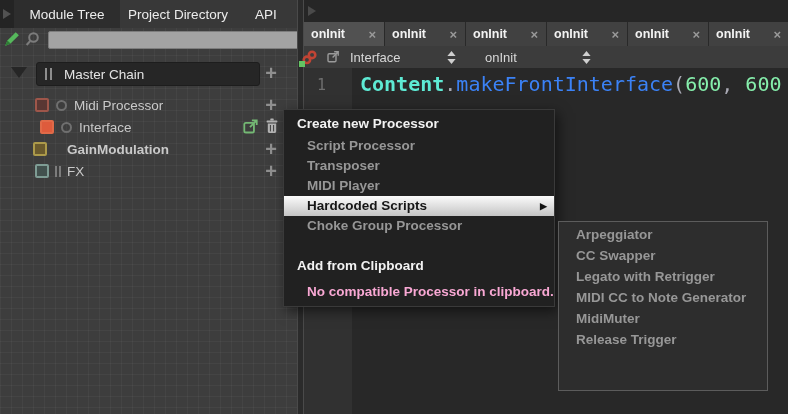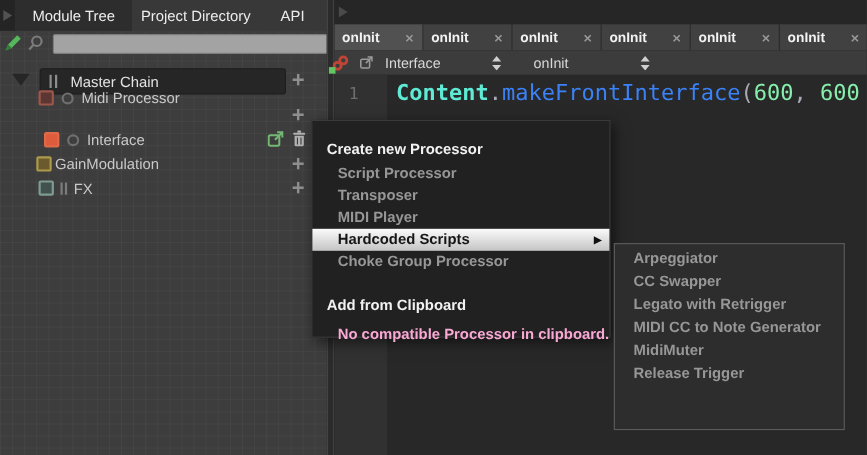--- a/index.html
+++ b/index.html
@@ -71,21 +71,21 @@
   .code-line{position:absolute;left:56px;top:4px;font-family:"DejaVu Sans Mono",monospace;font-size:20px;
              white-space:pre;cursor:text;}
   .tok-kw{color:#5eead4;font-weight:700;}
   .tok-punct{color:#a9a9b4;}
   .tok-method{color:#3b82f6;}
   .tok-num{color:#86efac;}
   .breakpoint{position:absolute;left:299px;top:61px;width:6px;height:6px;background:#63c463;z-index:6;}
 
   
   .menu{position:absolute;left:283px;top:109px;width:272px;height:198px;background:#212121;
-        border:1px solid #3a3a3a;box-sizing:border-box;padding-top:14px;z-index:10;
+        border:1px solid #3a3a3a;box-sizing:border-box;padding-top:2px;z-index:10;
         box-shadow:3px 4px 12px rgba(0,0,0,.55);}
   .menu-header{height:24px;line-height:24px;padding-left:13px;color:#f2f2f2;font-size:13.5px;font-weight:700;}
   .menu-item{height:20px;line-height:20px;padding-left:23px;color:#979797;font-size:13.5px;font-weight:600;cursor:pointer;}
   .menu-item.hl{background:linear-gradient(#fbfbfb,#c4c4c4);color:#161616;position:relative;}
   .menu-item.hl .sub-arrow{position:absolute;right:7px;top:0;height:20px;line-height:20px;font-size:9px;color:#111;}
   .menu-gap{height:18px;}
   .menu-item.disabled{color:#f9a8d4;margin-top:4px;cursor:default;}
 
   .submenu{position:absolute;left:558px;top:221px;width:210px;height:170px;background:#2d2d2d;
            border:1px solid #5c5c5c;box-sizing:border-box;padding-top:2px;z-index:11;}
@@ -125,21 +125,21 @@
     <div class="mc-expander"></div>
     <div class="mc-box">
       <span class="bars">
           <i></i>
           <i></i>
         </span>
       <span class="mc-label">Master Chain</span>
     </div>
     <div class="plus" style="left:262px;top:63px;">+</div>
 
-    <div class="tree-row" style="left:35px;top:80px;">
+    <div class="tree-row" style="left:35px;top:96px;">
       <span class="swatch sw-midi"></span>
       <span class="ring"></span>
       <span class="tlabel">Midi Processor</span>
     </div>
     <div class="plus" style="left:262px;top:95px;">+</div>
 
     <div class="tree-row" style="left:40px;top:118px;">
       <span class="swatch sw-interface"></span>
       <span class="ring"></span>
       <span class="tlabel">Interface</span>
@@ -151,21 +151,21 @@
     <svg class="row-icon" style="left:265px;top:118px;" width="14" height="16" viewBox="0 0 14 16">
       <rect x="5.3" y="0.6" width="3.4" height="2" rx="0.6" fill="#b3b3b3"></rect>
       <rect x="1.6" y="2.6" width="10.8" height="1.8" rx="0.6" fill="#b3b3b3"></rect>
       <path d="M2.8 5.4 h8.4 v8.2 a1.4 1.4 0 0 1 -1.4 1.4 h-5.6 a1.4 1.4 0 0 1 -1.4 -1.4 z" fill="#b3b3b3"></path>
       <line x1="5.4" y1="7" x2="5.4" y2="13.4" stroke="#3d3d3d" stroke-width="1"></line>
       <line x1="8.6" y1="7" x2="8.6" y2="13.4" stroke="#3d3d3d" stroke-width="1"></line>
     </svg>
 
     <div class="tree-row" style="left:33px;top:140px;">
       <span class="swatch sw-gain"></span>
-      <span class="tlabel" style="margin-left:3px;">GainModulation</span>
+      <span class="tlabel" style="margin-left:20px;font-weight:bold;">GainModulation</span>
     </div>
     <div class="plus" style="left:262px;top:139px;">+</div>
 
     <div class="tree-row" style="left:35px;top:162px;">
       <span class="swatch sw-fx"></span>
       <span class="small-bars">
           <i></i>
           <i></i>
         </span>
       <span class="tlabel" style="margin-left:6px;">FX</span>

